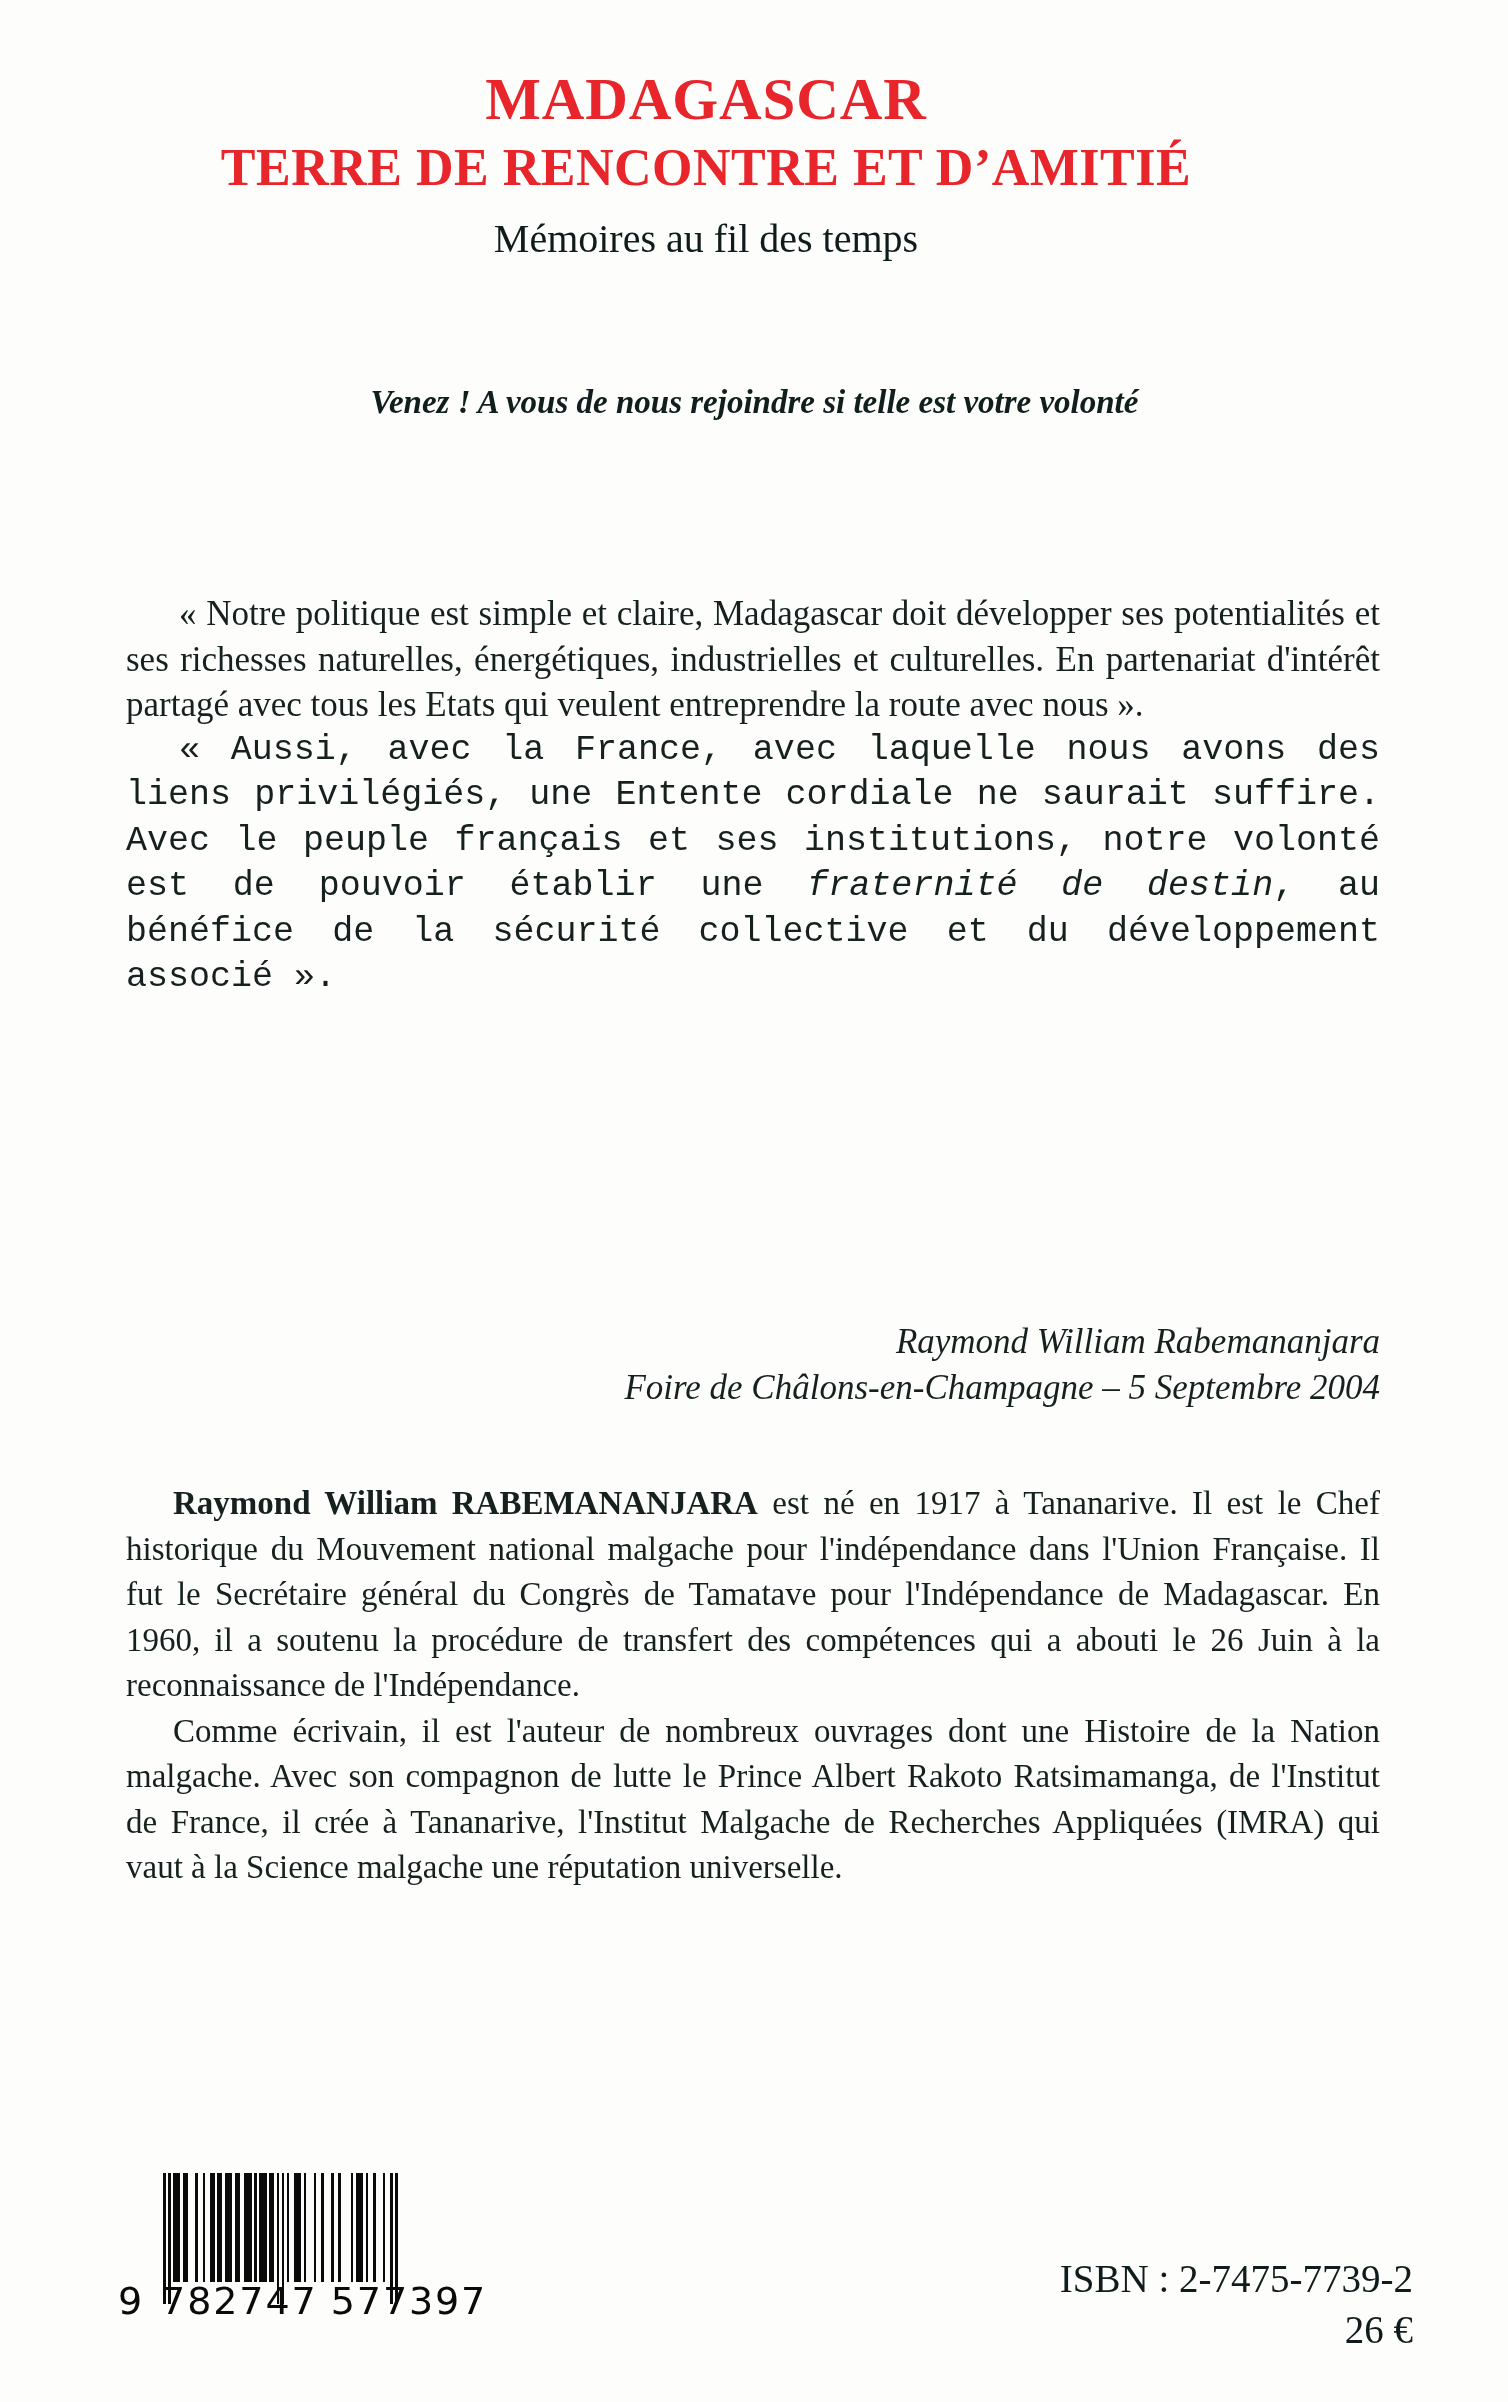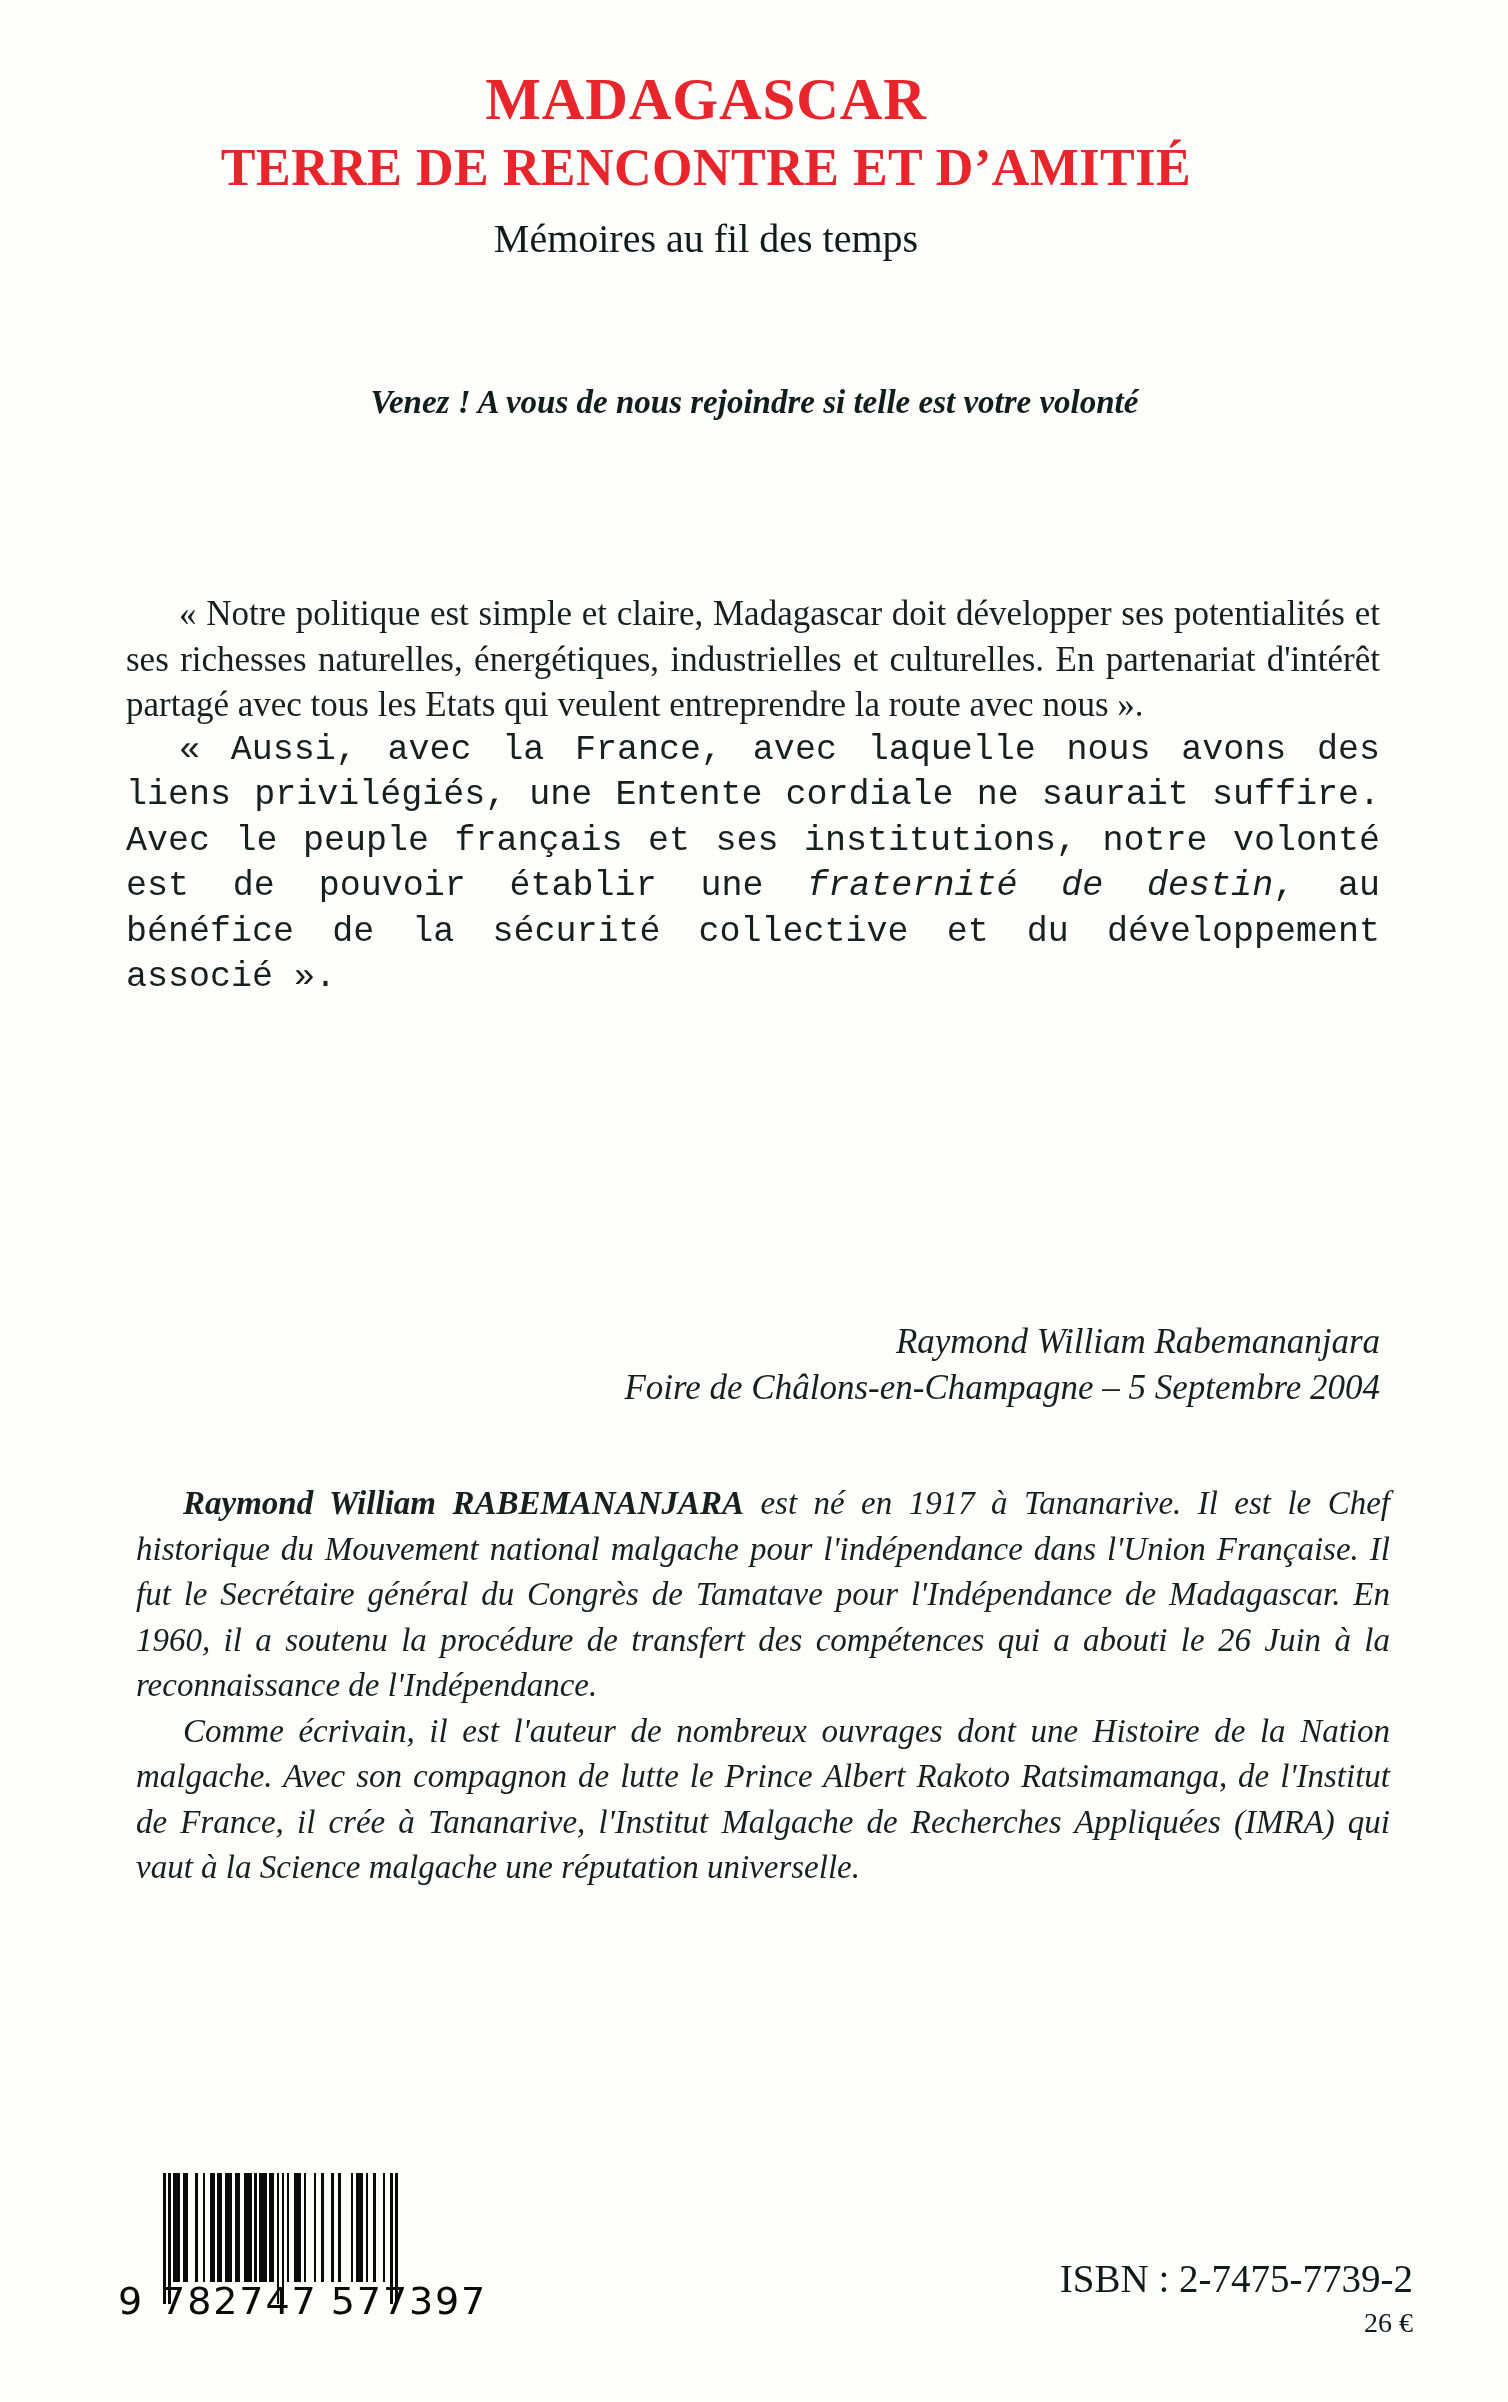--- a/index.html
+++ b/index.html
@@ -106,23 +106,22 @@
     font-size: 35px;
     line-height: 1.30;
     color: #16211f;
   }
   .attribution div { white-space: nowrap; }
 
   
   .bio {
     position: absolute;
     top: 1481px;
-    left: 136px;
+    left: 126px;
     width: 1254px;
-    font-style: italic;
     font-size: 33px;
     line-height: 1.38;
     text-align: justify;
     color: #16211f;
   }
   .bio p {
     margin: 0;
     text-indent: 47px;
     text-align: justify;
   }
@@ -170,21 +169,21 @@
   .isbn-block {
     position: absolute;
     right: 95px;
     top: 2254px;
     text-align: right;
     font-size: 39px;
     line-height: 1.30;
     color: #101c1c;
   }
   .isbn-block div { white-space: nowrap; }
-  .price { font-size: 28px; }
+  .price { font-size: 39px; }
 </style>
 </head>
 <body>
 
 <div class="page">
 
   <div class="title-block">
     <div class="title-main">MADAGASCAR</div>
     <div class="title-sub">TERRE DE RENCONTRE ET D’AMITIÉ</div>
     <div class="title-third">Mémoires au fil des temps</div>

